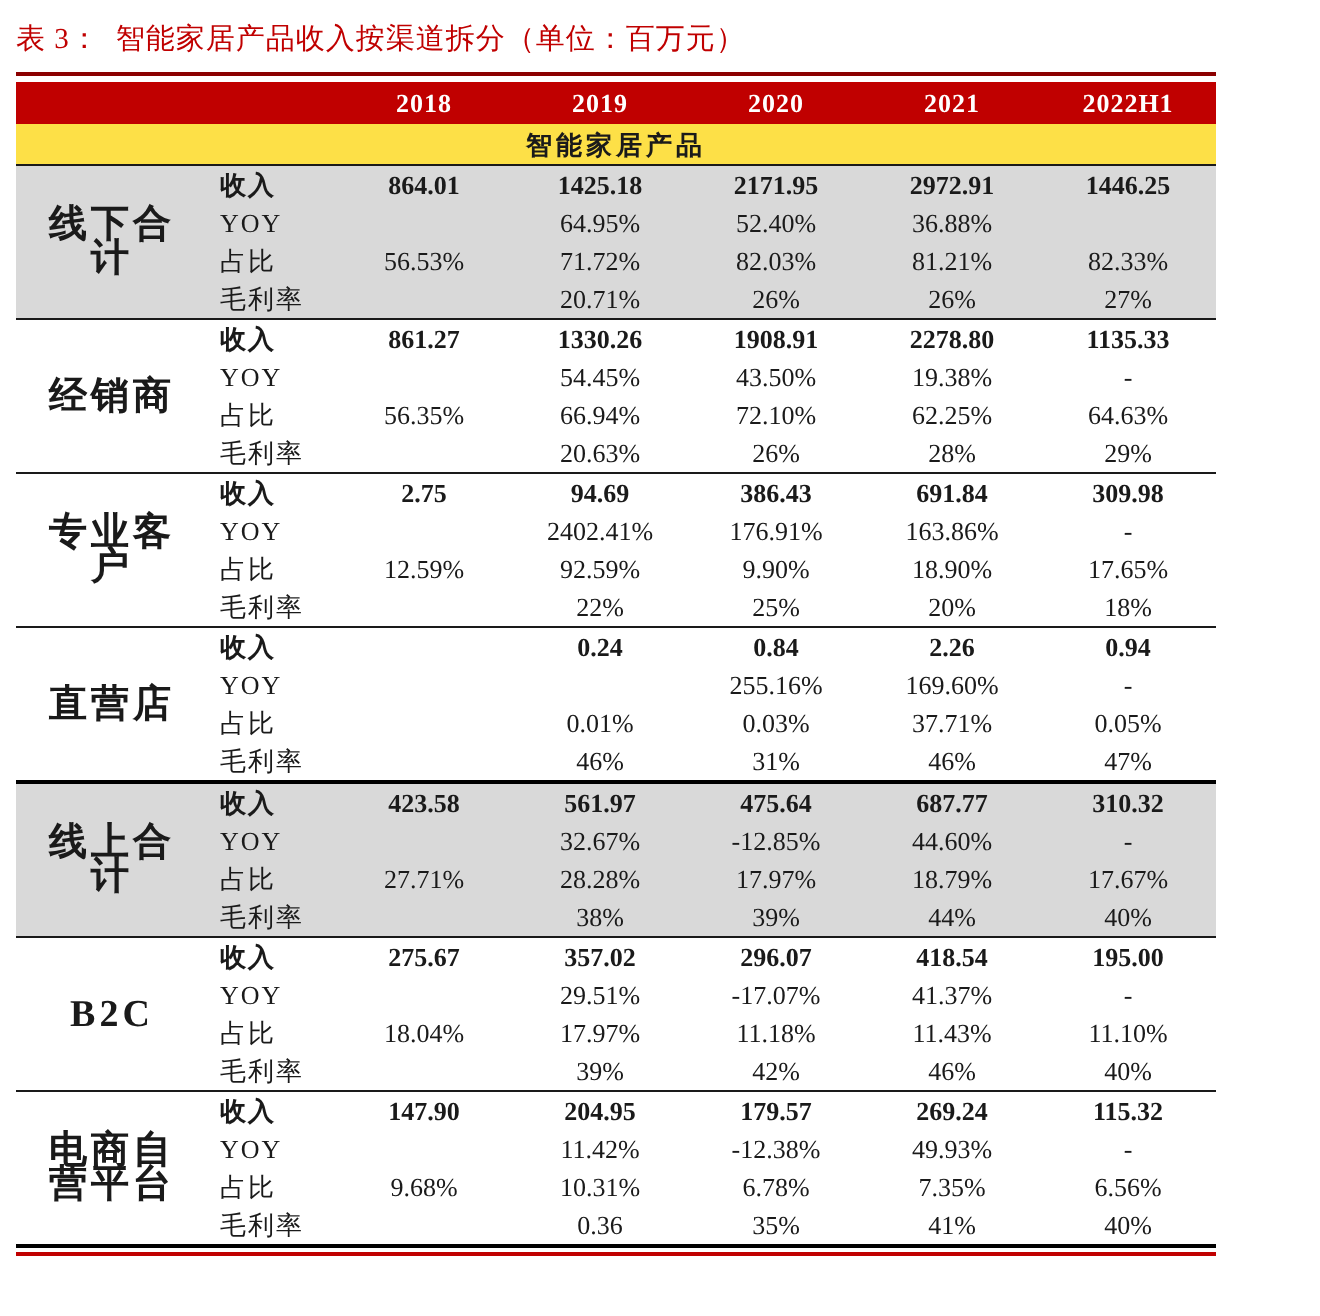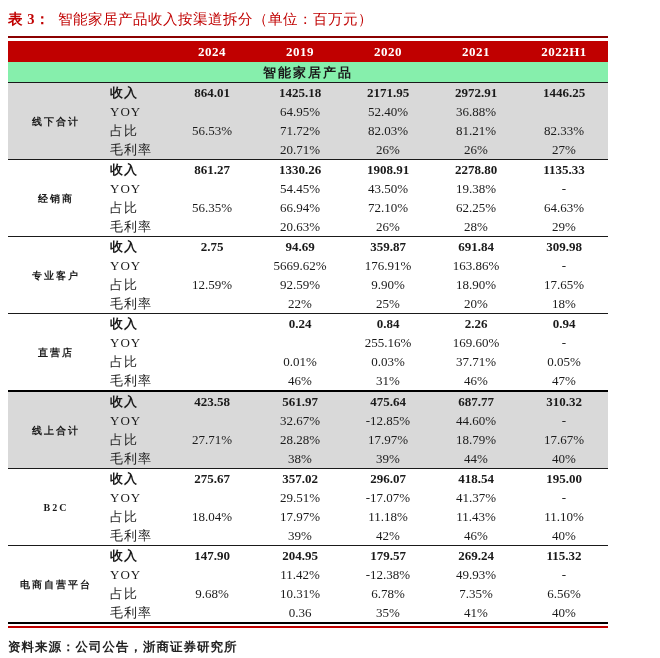--- a/index.html
+++ b/index.html
@@ -5,44 +5,44 @@
   html,body{margin:0;padding:0;background:#fff;}
   body{
     width:660px;height:658px;overflow:hidden;
     font-family:"Liberation Serif","DejaVu Serif",serif;
     color:#1a1a1a;
   }
   .page{padding:6px 0 0 8px;}
   .doc-title{
     font-size:14.5px;color:#c00000;margin:4px 0 7px 0;letter-spacing:0.5px;
   }
-  .doc-title .t-label{font-weight:bold;margin-right:8px;}
+  .doc-title .t-label{font-weight:normal;margin-right:8px;}
   .table-wrap{width:600px;}
   .top-rule{height:2px;background:#8b0000;margin-bottom:3px;}
   table{
     border-collapse:collapse;width:600px;table-layout:fixed;
     font-size:13px;border-bottom:2px solid #000;
   }
   col.c-cat{width:96px;}
   col.c-metric{width:64px;}
   col.c-data{width:88px;}
   tr.years td{
     background:#c00000;color:#fff;font-weight:bold;height:21px;
     text-align:center;letter-spacing:0.5px;
   }
   tr.section td{
-    background:#86efac;font-weight:bold;height:20px;text-align:center;
+    background:#fde047;font-weight:bold;height:20px;text-align:center;
     letter-spacing:2px;color:#1a1a1a;
   }
   tbody.group{border-top:1px solid #1a1a1a;}
   tbody.group.thick{border-top:2px solid #000;}
   tbody.group.shaded td,tbody.group.shaded th{background:#d9d9d9;}
   td,th{padding:0;height:19px;line-height:19px;text-align:center;vertical-align:middle;}
   th.group-name{
-    font-weight:bold;font-size:10px;letter-spacing:2px;padding:16px 9px;
+    font-weight:bold;font-size:19px;letter-spacing:2px;padding:16px 9px;
     line-height:17px;
   }
   td.metric{text-align:left;padding-left:6px;letter-spacing:1px;}
   tr.bold-row td{font-weight:bold;}
   .bottom-red{height:2px;background:#c00000;margin-top:2px;width:600px;}
   .source{margin-top:11px;font-size:12.5px;color:#222;letter-spacing:1px;font-weight:bold;}
 </style>
 </head>
 <body>
 
@@ -61,21 +61,21 @@
           <col class="c-metric">
         <col class="c-data">
           <col class="c-data">
           <col class="c-data">
           <col class="c-data">
           <col class="c-data">
       </colgroup>
       <thead>
         <tr class="years" id="years-row">
           <td colspan="2"></td>
-        <td>2024</td>
+        <td>2018</td>
             <td>2019</td>
             <td>2020</td>
             <td>2021</td>
             <td>2022H1</td>
           </tr>
         <tr class="section">
           <td colspan="7">智能家居产品</td>
         </tr>
       </thead>
 
@@ -148,28 +148,28 @@
             <td>28%</td>
             <td>29%</td>
           </tr>
         </tbody>
         <tbody class="group">
           <tr class="bold-row">
             <th class="group-name" rowspan="4">专业客户</th>
             <td class="metric">收入</td>
             <td>2.75</td>
             <td>94.69</td>
-            <td>359.87</td>
+            <td>386.43</td>
             <td>691.84</td>
             <td>309.98</td>
           </tr>
           <tr class="">
             <td class="metric">YOY</td>
             <td></td>
-            <td>5669.62%</td>
+            <td>2402.41%</td>
             <td>176.91%</td>
             <td>163.86%</td>
             <td>-</td>
           </tr>
           <tr class="">
             <td class="metric">占比</td>
             <td>12.59%</td>
             <td>92.59%</td>
             <td>9.90%</td>
             <td>18.90%</td>
@@ -322,15 +322,14 @@
             <td>35%</td>
             <td>41%</td>
             <td>40%</td>
           </tr>
         </tbody>
       </table>
 
     <div class="bottom-red"></div>
   </div>
 
-  <div class="source">资料来源：公司公告，浙商证券研究所</div>
 
 </div>
 
 </body></html>

